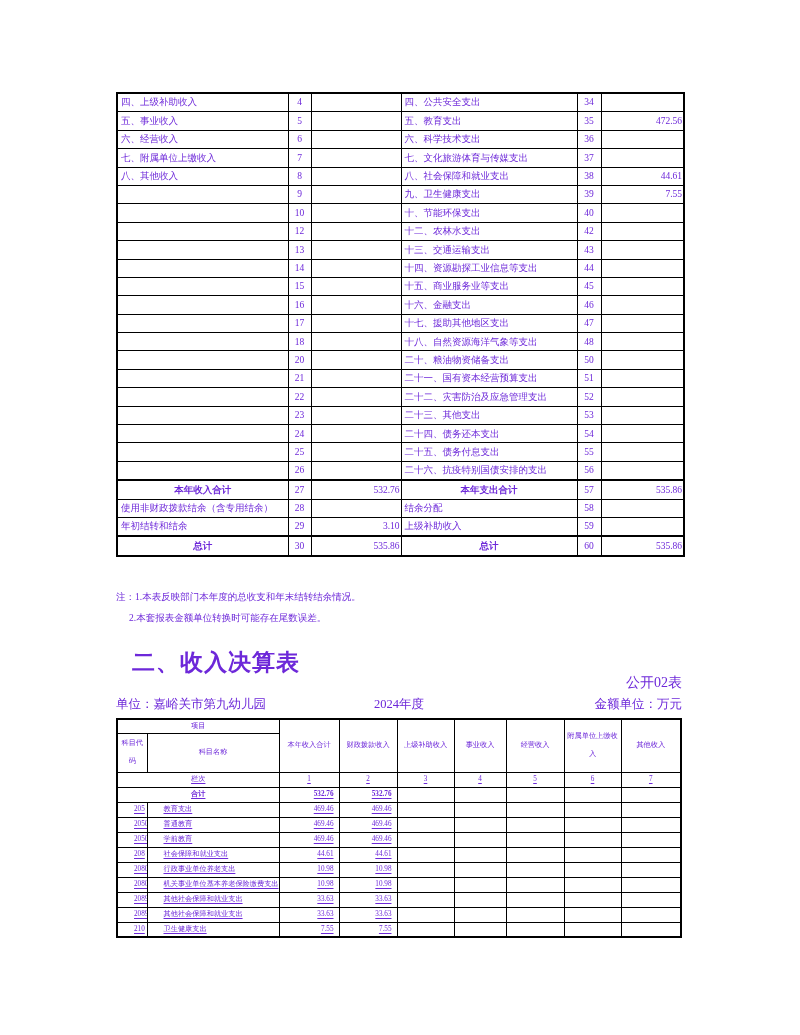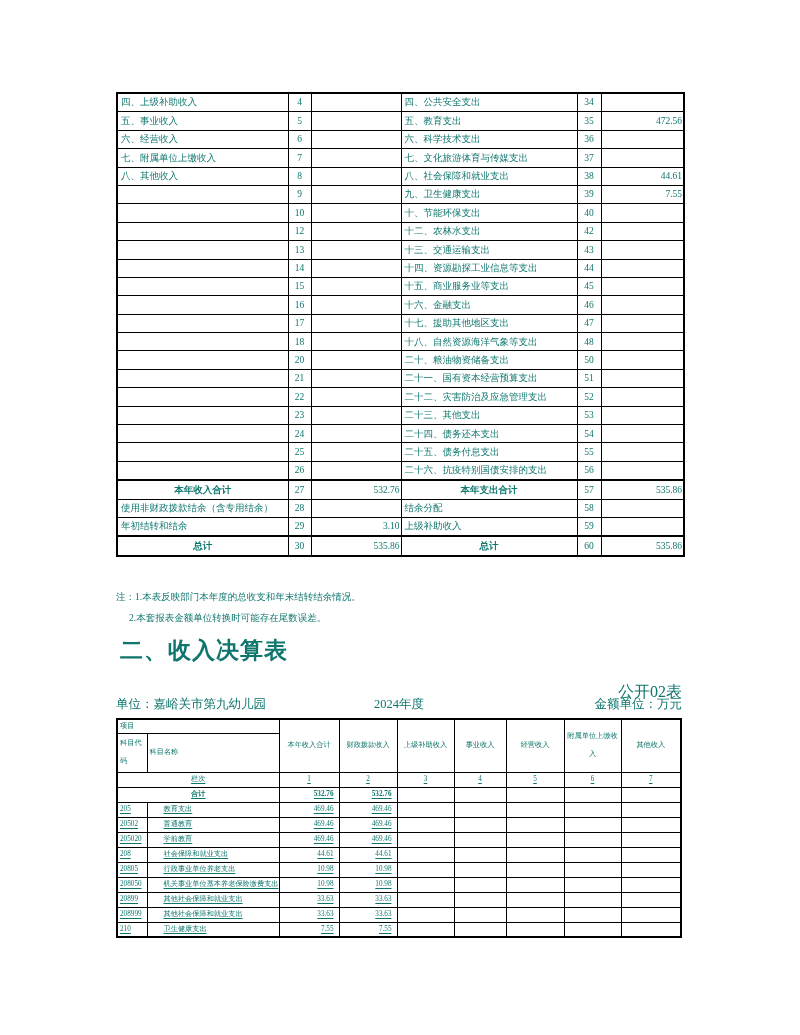--- a/index.html
+++ b/index.html
@@ -1,58 +1,58 @@
 <!DOCTYPE html>
 <html><head>
 <meta charset="utf-8">
 <style>
   html,body{margin:0;padding:0;background:#ffffff;}
   .page{position:relative;width:800px;height:1035px;background:#ffffff;overflow:hidden;
-        font-family:"Liberation Serif","DejaVu Serif",serif;color:#0f766e;}
+        font-family:"Liberation Serif","DejaVu Serif",serif;color:#6d28d9;}
 
   table{border-collapse:collapse;table-layout:fixed;position:absolute;background:#ffffff;}
 
   
   #t1{left:116px;top:92px;width:567px;border:2px solid #000;}
   #t1 td{border:1px solid #000;height:17.4px;font-size:9.5px;line-height:1.1;
          padding:0 3px;overflow:hidden;white-space:nowrap;vertical-align:middle;}
   #t1 td.code{text-align:center;padding:0;}
   #t1 td.val{text-align:right;padding-right:1px;}
   #t1 td.b{font-weight:bold;}
   #t1 td.c{text-align:center;}
   #t1 tr.thick-top td{border-top:2px solid #000;}
 
   
   .notes{position:absolute;left:116px;top:591px;width:570px;font-size:9.5px;line-height:12px;}
   .notes .n2{margin-top:9px;padding-left:13px;}
 
   
-  .sec-title{position:absolute;left:116px;top:631px;margin:4px;font-size:23px;font-weight:bold;
+  .sec-title{position:absolute;left:116px;top:631px;margin:16px;font-size:23px;font-weight:bold;
              font-family:"Liberation Sans","DejaVu Sans",sans-serif;letter-spacing:1px;}
-  .pub{position:absolute;left:116px;top:674px;width:566px;text-align:right;font-size:16px;margin-top:8px;}
+  .pub{position:absolute;left:116px;top:674px;width:566px;text-align:right;font-size:14px;}
   .meta{position:absolute;left:116px;top:696px;width:566px;height:16px;font-size:12.5px;}
   .meta .m-left{position:absolute;left:0;top:0;}
   .meta .m-center{position:absolute;left:0;right:0;top:0;text-align:center;}
   .meta .m-right{position:absolute;right:0;top:0;}
 
   
   #t2{left:116px;top:718px;width:564px;border:2px solid #000;}
   #t2 td,#t2 th{border:1px solid #000;font-size:7.2px;font-weight:normal;line-height:1.3;
                 padding:0 2px;overflow:hidden;vertical-align:middle;}
-  #t2 .hc{}
+  #t2 .hc{text-align:center;}
   #t2 th.hc{line-height:2.4;}
   #t2 tr.h2 td.hc{line-height:2.4;}
   #t2 tr.h1{height:14px;}
   #t2 tr.h2{height:39px;}
   #t2 tr.lanci{height:15px;}
   #t2 tr.total{height:15px;}
   #t2 tr.data{height:15px;}
   #t2 .u{text-decoration:underline;text-underline-offset:2px;}
   #t2 .val{text-align:right;padding-right:5px;}
-  #t2 .codeL{text-align:left;padding-left:2px;}
+  #t2 .codeL{text-align:left;padding-left:16px;}
   #t2 .nameL{text-align:left;padding-left:16px;white-space:nowrap;}
   #t2 .c{text-align:center;}
   #t2 .b{font-weight:bold;}
 </style>
 </head>
 <body>
 
 <div class="page">
 
   <table id="t1">

